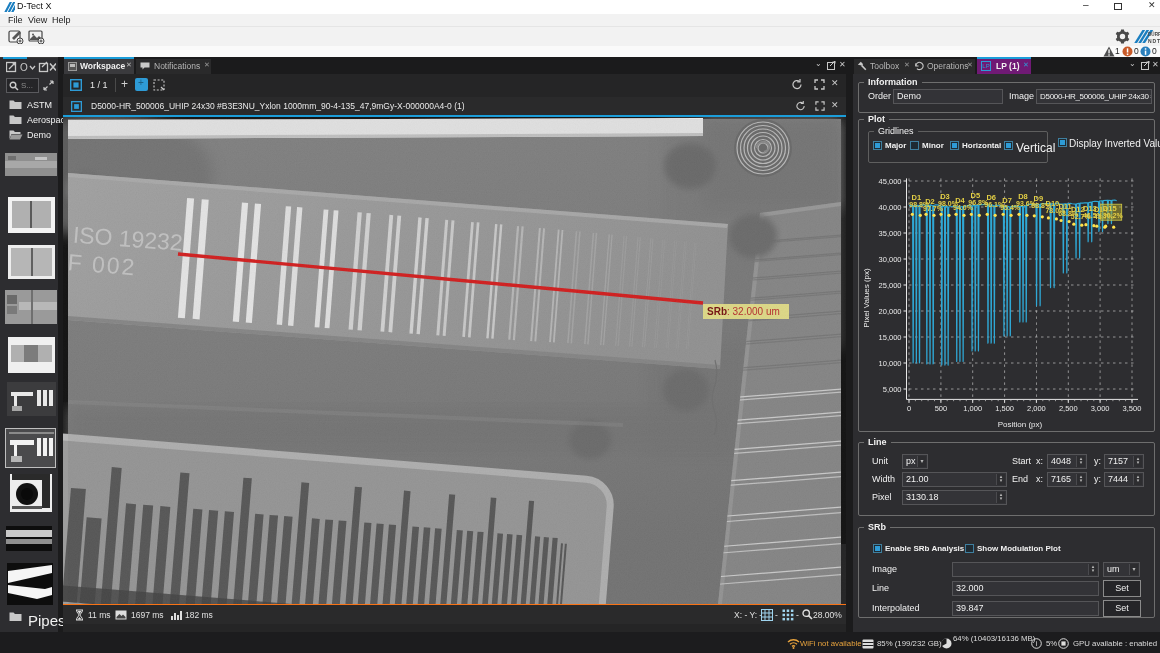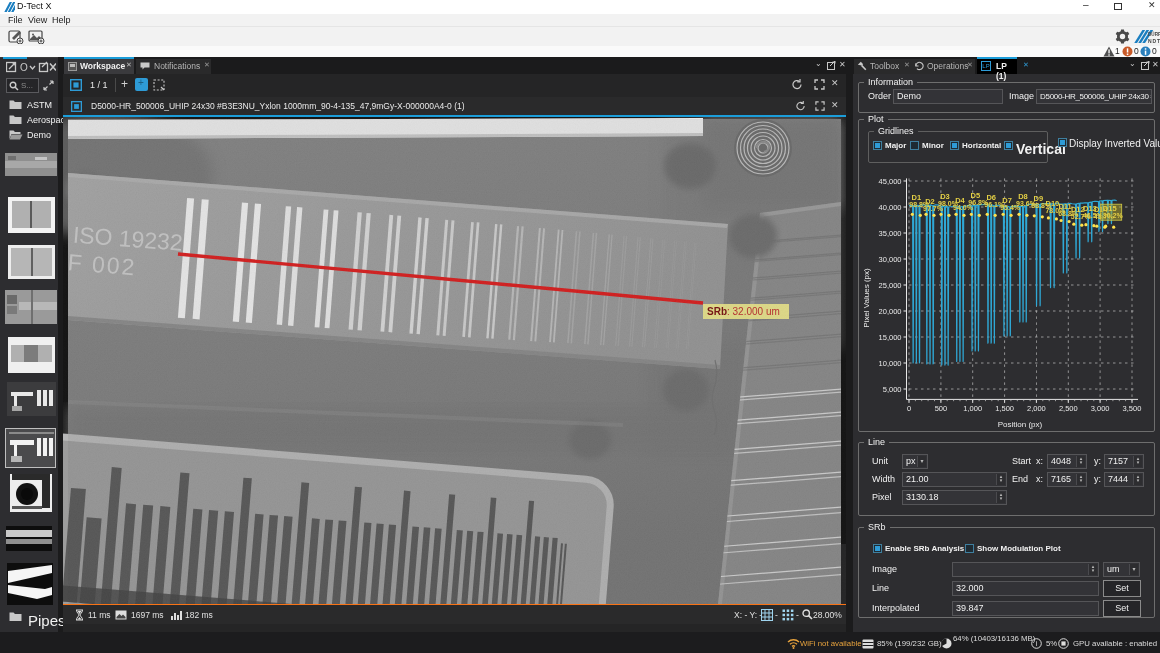--- a/index.html
+++ b/index.html
@@ -1,21 +1,21 @@
 <!DOCTYPE html>
 <html><head><meta charset="utf-8"><style>
 *{margin:0;padding:0;box-sizing:border-box}
 html,body{width:1160px;height:653px;overflow:hidden;background:#1e1e1e;font-family:"Liberation Sans",sans-serif}
 .abs{position:absolute}
 #app{position:relative;width:1160px;height:653px}
 .w{color:#f1f1f1}
 .ck{position:absolute;width:9px;height:9px;border:1px solid #3f7f9f;background:#1e2b33}
 .ck.on:after{content:"";position:absolute;left:1px;top:1px;right:1px;bottom:1px;background:#2e9bd6}
 .gb{position:absolute;border:1px solid #6e6e6e;border-radius:2px}
-.gbt{position:absolute;background:#2d2d30;padding:0 4px;font-size:9px;color:#f1f1f1;font-weight:normal}
+.gbt{position:absolute;background:#2d2d30;padding:0 4px;font-size:9px;color:#f1f1f1;font-weight:bold}
 .inp{position:absolute;background:#333337;border:1px solid #555558;color:#f1f1f1;font-size:9px;line-height:13px;padding:0 3px;overflow:hidden;white-space:nowrap}
 .lbl{position:absolute;font-size:9px;color:#f1f1f1;white-space:nowrap}
 .spin{position:absolute;right:1px;top:1px;bottom:1px;width:9px;background:#2d2d30;border-left:1px solid #4a4a4e;font-size:5px;color:#bbb;line-height:4px;text-align:center}
 .btn{position:absolute;background:#252528;border:1px solid #8a8a8a;color:#f1f1f1;font-size:9px;text-align:center}
 </style></head><body>
 <div id="app">
 
 <div class="abs" style="left:0;top:0;width:1160px;height:14px;background:#fff">
   <svg class="abs" style="left:4px;top:2px" width="11" height="10" viewBox="0 0 11 10">
         <g transform="skewX(-28)" transform-origin="5 5">
@@ -527,21 +527,21 @@
         <span class="abs" style="left:50px;top:2px;font-size:7px;color:#999">✕</span>
       </div>
       <div class="abs" style="left:58px;top:2px;width:64px;height:15px;background:#2a2a2b">
         <svg class="abs" style="left:3px;top:2px" width="10" height="10" viewBox="0 0 11 11">
               <path d="M2 5.5 a4 4 0 1 1 1.2 2.8" fill="none" stroke="#c8c8c8" stroke-width="1.2"></path>
               <path d="M2 2.5 v3 h3" fill="none" stroke="#c8c8c8" stroke-width="1.2"></path>
             </svg>
         <span class="abs" style="left:16px;top:2px;font-size:8.5px;color:#b5b5b5">Operations</span>
         <span class="abs" style="left:56px;top:2px;font-size:7px;color:#999">✕</span>
       </div>
-      <div class="abs" style="left:124px;top:0;width:40px;height:17px;background:#000000;border-top:2px solid #1b9dd9">
+      <div class="abs" style="left:124px;top:0;width:54px;height:17px;background:#701a75;border-top:2px solid #1b9dd9">
         <div class="abs" style="left:4px;top:2px;width:10px;height:10px;border:1px solid #2e9bd6;font-size:6px;color:#2e9bd6;text-align:center;line-height:9px">LP</div>
         <span class="abs" style="left:19px;top:2px;font-size:8.5px;color:#f1f1f1;font-weight:bold">LP (1)</span>
         <span class="abs" style="left:46px;top:2px;font-size:7px;color:#2e9bd6">✕</span>
       </div>
       <span class="abs" style="left:276px;top:2px;font-size:8px;color:#c8c8c8">⌄</span>
       <svg class="abs" style="left:288px;top:4px" width="9" height="9" viewBox="0 0 9 9">
             <rect x="0.5" y="1.5" width="7" height="7" fill="none" stroke="#c8c8c8"></rect>
             <path d="M3 5 L8 0 M8 0 h-2.5 M8 0 v2.5" stroke="#c8c8c8" fill="none"></path>
           </svg>
       <span class="abs" style="left:299px;top:3px;font-size:8px;color:#c8c8c8">✕</span>
@@ -558,21 +558,21 @@
     <div class="gbt" style="left:11px;top:57px">Plot</div>
     <div class="gb" style="left:15px;top:74px;width:180px;height:32px;border-color:#5f5f5f"></div>
     <div class="gbt" style="left:21px;top:69px;font-weight:normal">Gridlines</div>
     <span class="ck on abs" style="left:20px;top:84px"></span>
         <span class="lbl" style="left:32px;top:84px;font-weight:bold;font-size:8px">Major</span>
     <span class="ck abs" style="left:57px;top:84px"></span>
         <span class="lbl" style="left:69px;top:84px;font-weight:bold;font-size:8px">Minor</span>
     <span class="ck on abs" style="left:97px;top:84px"></span>
         <span class="lbl" style="left:109px;top:84px;font-weight:bold;font-size:8px">Horizontal</span>
     <span class="ck on abs" style="left:151px;top:84px"></span>
-        <span class="lbl" style="left:163px;top:84px;font-weight:bold;font-size:14px">Vertical</span>
+        <span class="lbl" style="left:163px;top:84px;font-weight:normal;font-size:12px">Vertical</span>
     <span class="ck on abs" style="left:205px;top:81px"></span>
         <span class="lbl" style="left:216px;top:81px;font-weight:normal;font-size:10px">Display Inverted Values</span>
 
     <svg class="abs" style="left:5px;top:111px" width="297" height="262">
 
 <line x1="51.0" y1="13.0" x2="276.0" y2="13.0" stroke="#cfcfcf" stroke-width="0.8" stroke-dasharray="2.5,3.5" opacity="0.8"></line>
 <line x1="51.0" y1="39.0" x2="276.0" y2="39.0" stroke="#cfcfcf" stroke-width="0.8" stroke-dasharray="2.5,3.5" opacity="0.8"></line>
 <line x1="51.0" y1="65.0" x2="276.0" y2="65.0" stroke="#cfcfcf" stroke-width="0.8" stroke-dasharray="2.5,3.5" opacity="0.8"></line>
 <line x1="51.0" y1="91.0" x2="276.0" y2="91.0" stroke="#cfcfcf" stroke-width="0.8" stroke-dasharray="2.5,3.5" opacity="0.8"></line>
 <line x1="51.0" y1="117.0" x2="276.0" y2="117.0" stroke="#cfcfcf" stroke-width="0.8" stroke-dasharray="2.5,3.5" opacity="0.8"></line>

